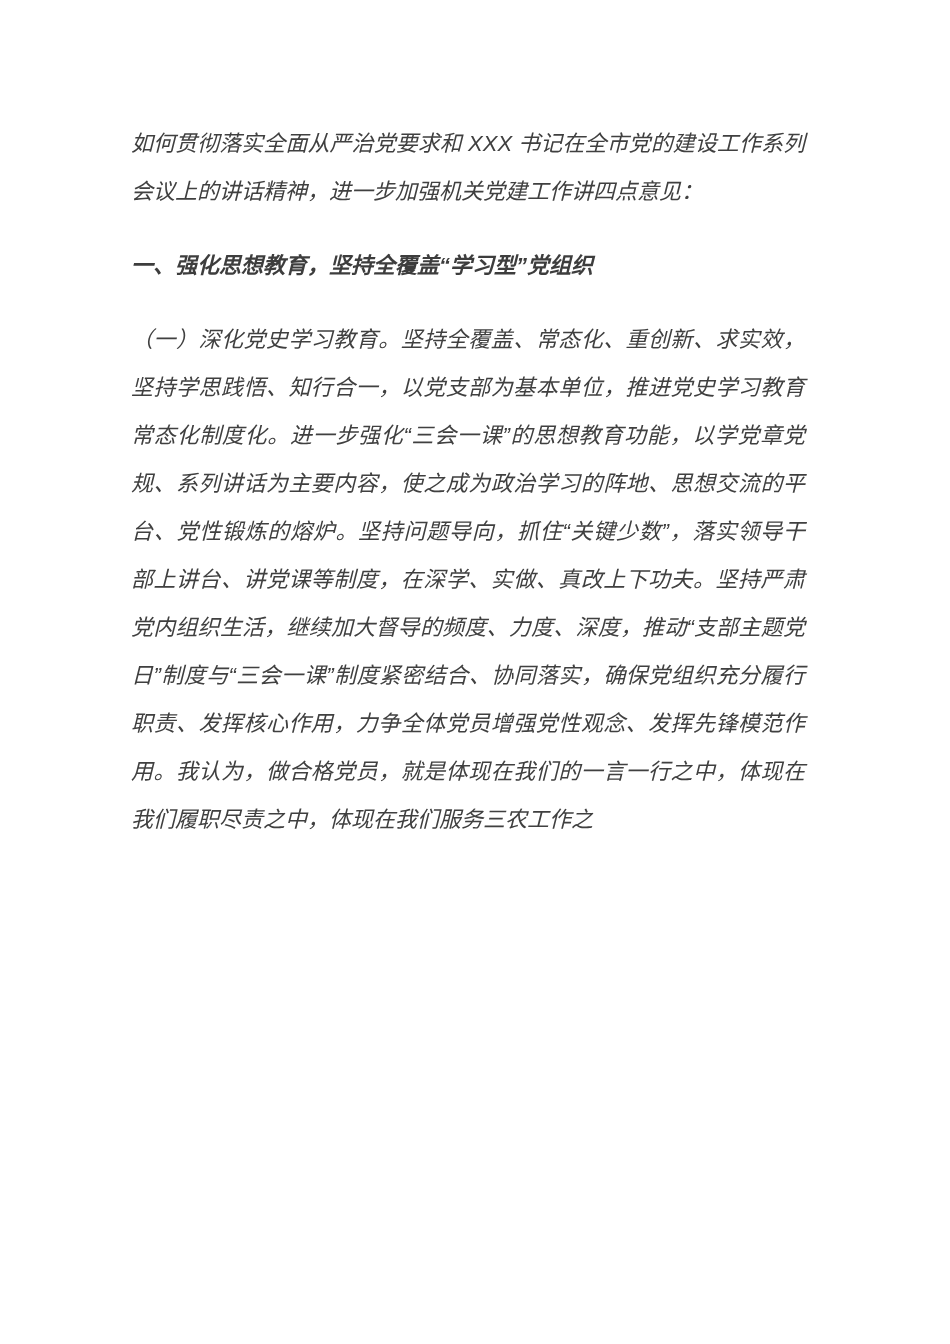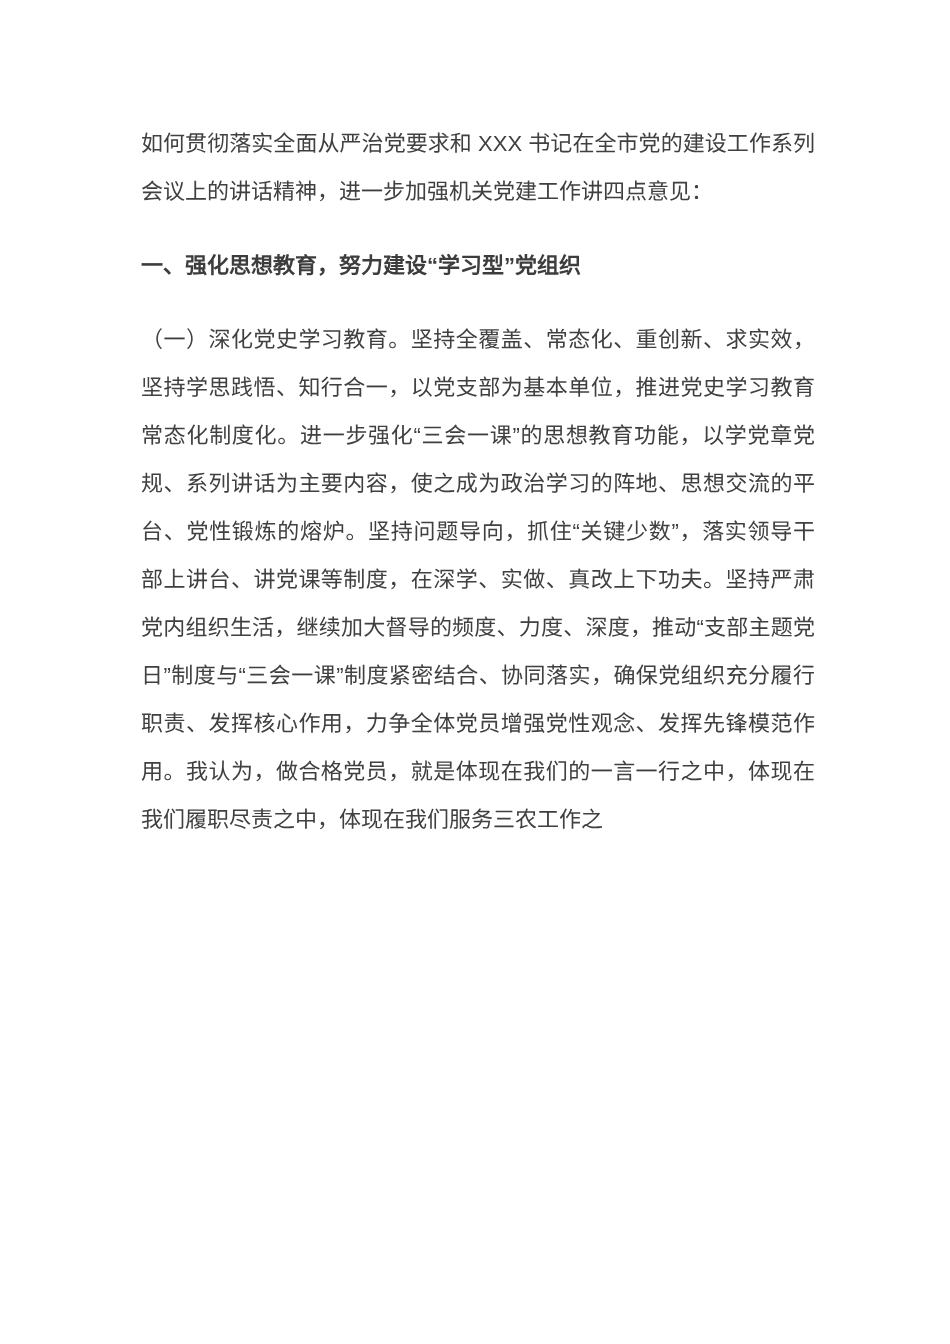--- a/index.html
+++ b/index.html
@@ -16,23 +16,24 @@
   .doc-page {
     position: absolute;
     left: 0;
     top: 0;
     width: 950px;
     height: 1344px;
     background: #ffffff;
   }
   .doc-content {
     position: absolute;
-    left: 141px;
+    left: 131px;
     top: 120px;
     width: 674px;
+    font-style: italic;
   }
   .doc-content p,
   .doc-content h2 {
     font-size: 22px;
     line-height: 48px;
     color: #404040;
     text-align: justify;
     text-justify: inter-ideograph;
     margin: 26px 0;
     font-weight: normal;
@@ -46,16 +47,16 @@
   .doc-content p:first-child {
     margin-top: 0;
   }
 </style>
 </head>
 <body>
 
 <div class="doc-page">
   <div class="doc-content">
     <p>如何贯彻落实全面从严治党要求和 XXX 书记在全市党的建设工作系列会议上的讲话精神，进一步加强机关党建工作讲四点意见：</p>
-    <h2>一、强化思想教育，努力建设“学习型”党组织</h2>
+    <h2>一、强化思想教育，坚持全覆盖“学习型”党组织</h2>
     <p>（一）深化党史学习教育。坚持全覆盖、常态化、重创新、求实效，坚持学思践悟、知行合一，以党支部为基本单位，推进党史学习教育常态化制度化。进一步强化“三会一课”的思想教育功能，以学党章党规、系列讲话为主要内容，使之成为政治学习的阵地、思想交流的平台、党性锻炼的熔炉。坚持问题导向，抓住“关键少数”，落实领导干部上讲台、讲党课等制度，在深学、实做、真改上下功夫。坚持严肃党内组织生活，继续加大督导的频度、力度、深度，推动“支部主题党日”制度与“三会一课”制度紧密结合、协同落实，确保党组织充分履行职责、发挥核心作用，力争全体党员增强党性观念、发挥先锋模范作用。我认为，做合格党员，就是体现在我们的一言一行之中，体现在我们履职尽责之中，体现在我们服务三农工作之</p>
   </div>
 </div>
 
 </body></html>

